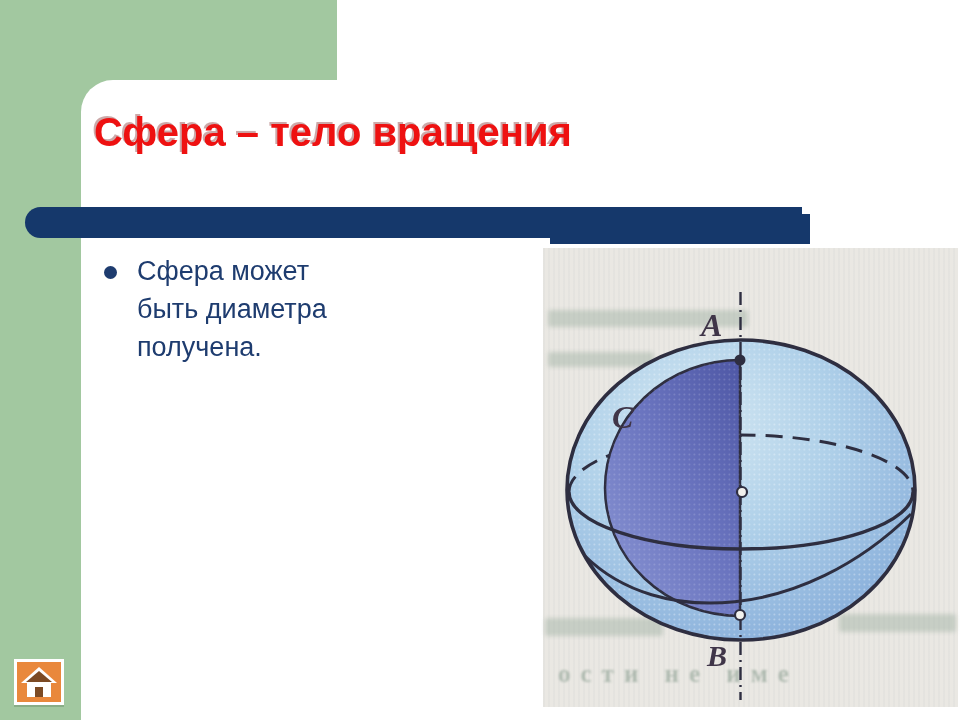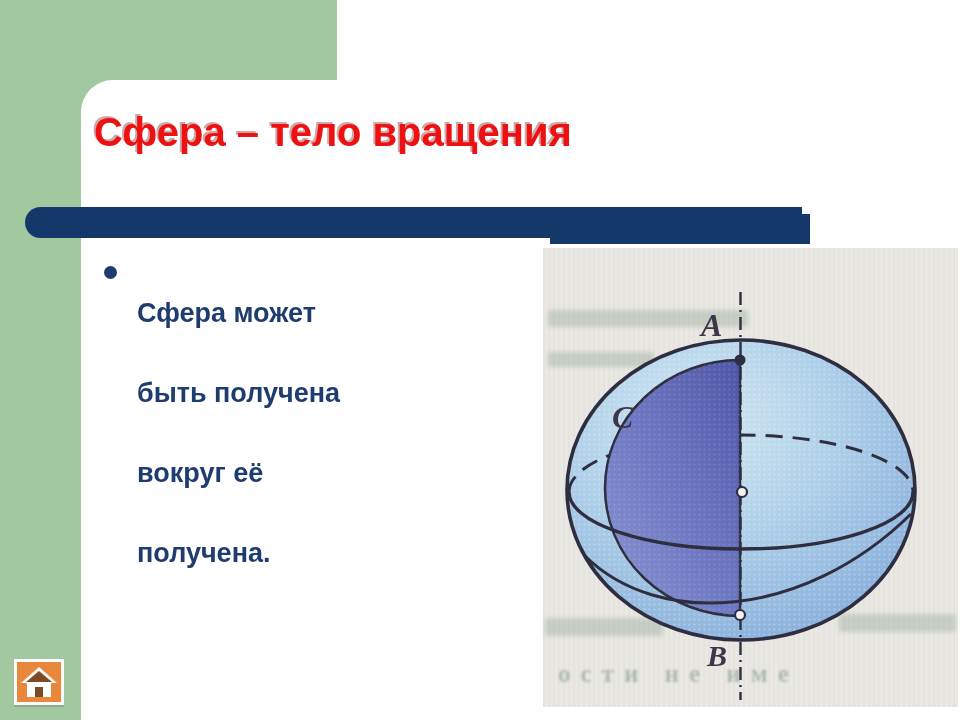--- a/index.html
+++ b/index.html
@@ -17,21 +17,21 @@
   
   .title{
     position:absolute;left:94px;top:110px;width:720px;
     font-size:40px;font-weight:bold;color:#EE1111;letter-spacing:0px;
     text-shadow:-2px -2px 0 rgba(110,10,10,0.35);
     white-space:nowrap;
   }
   
   .bullet-dot{position:absolute;left:104px;top:266px;width:13px;height:13px;border-radius:50%;background:#1E3C6F;}
   .bullet-text{position:absolute;left:137px;top:252px;width:300px;}
-  .bullet-text .bl{font-size:27px;font-weight:bold;color:#1E3C6F;line-height:38px;white-space:nowrap;margin-top:42px;}
+  .bullet-text .bl{font-size:27px;font-weight:normal;color:#1E3C6F;line-height:38px;white-space:nowrap;}
   .bullet-text .bl.accent{color:#EE1111;}
   
   .figure{
     position:absolute;left:543px;top:248px;width:415px;height:459px;
     background:#EAE8E3;
     background-image:repeating-linear-gradient(90deg, rgba(90,110,130,0.04) 0 2px, rgba(0,0,0,0) 2px 5px);
   }
   .figure svg{position:absolute;left:0;top:0;}
   .smudge{position:absolute;background:rgba(148,168,152,0.40);filter:blur(2px);border-radius:3px;}
   .s1{left:5px;top:62px;width:200px;height:17px;}
@@ -61,22 +61,21 @@
   <div class="card"></div>
 
   <div class="bar-sec"></div>
   <div class="bar-main"></div>
 
   <div class="title">Сфера – тело вращения</div>
 
   <div class="bullet-dot"></div>
   <div class="bullet-text">
     <div class="bl">Сфера может</div>
-    <div class="bl">быть получена</div>
-    <div class="bl">вокруг её</div>
+    <div class="bl">быть диаметра</div>
     <div class="bl">получена.</div>
   </div>
 
   <div class="figure">
     <div class="smudge s1"></div>
     <div class="smudge s2"></div>
     <div class="smudge s3"></div>
     <div class="smudge s4"></div>
     <div class="bleed-text">ости не име</div>
 

